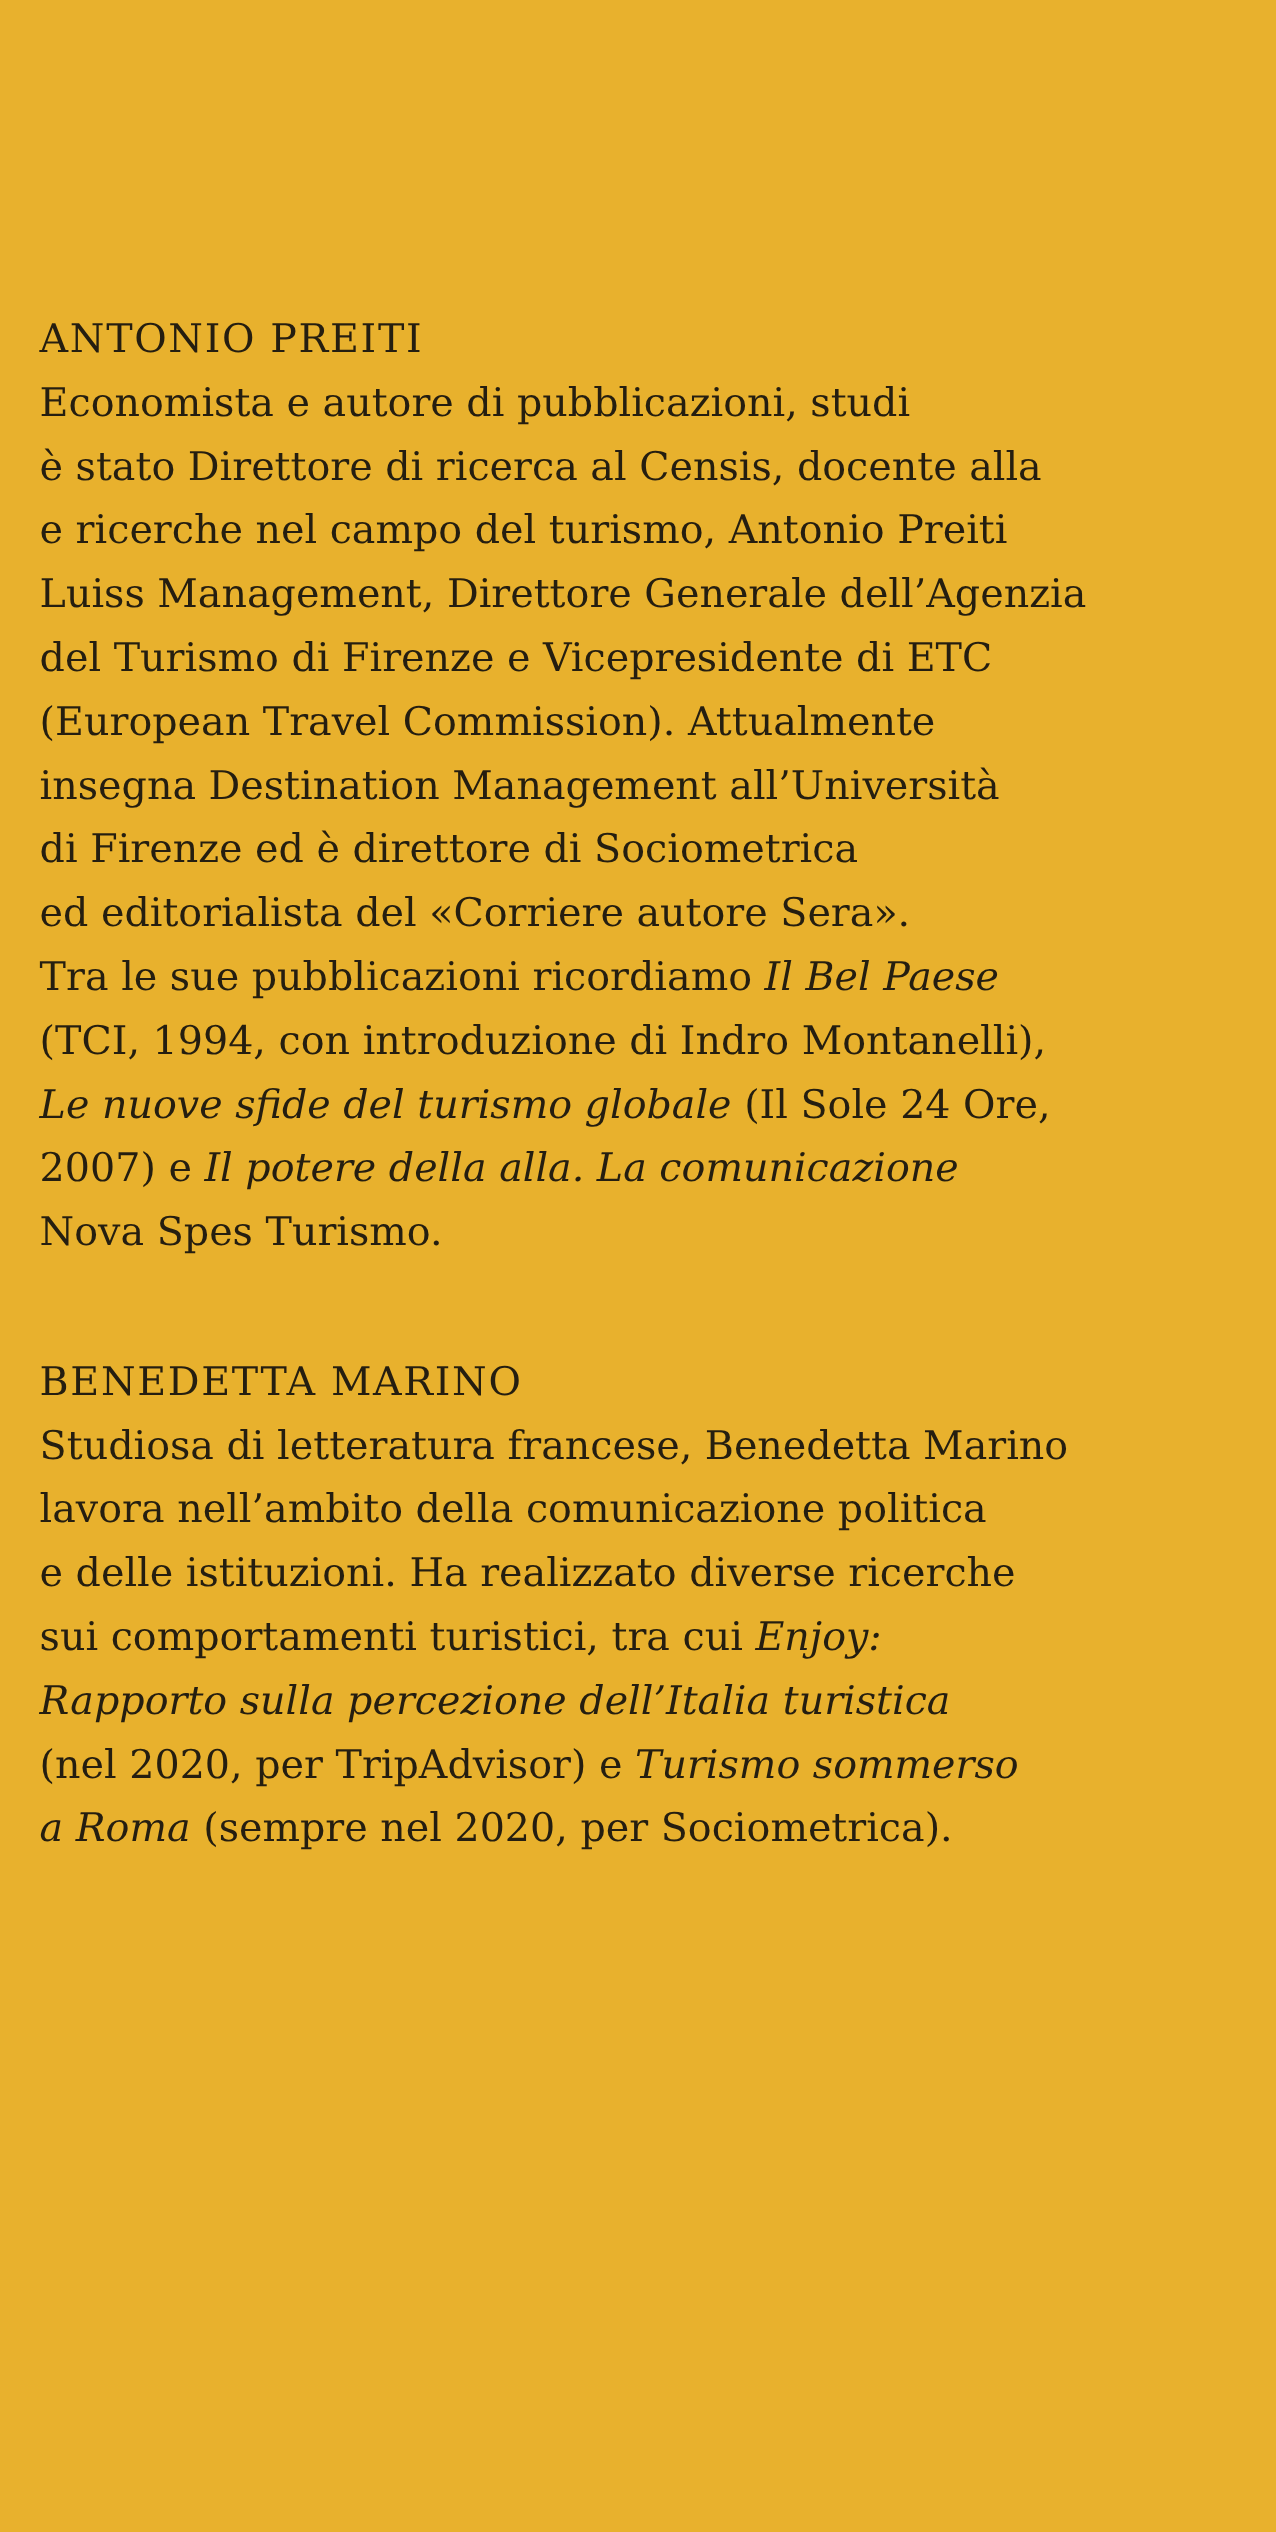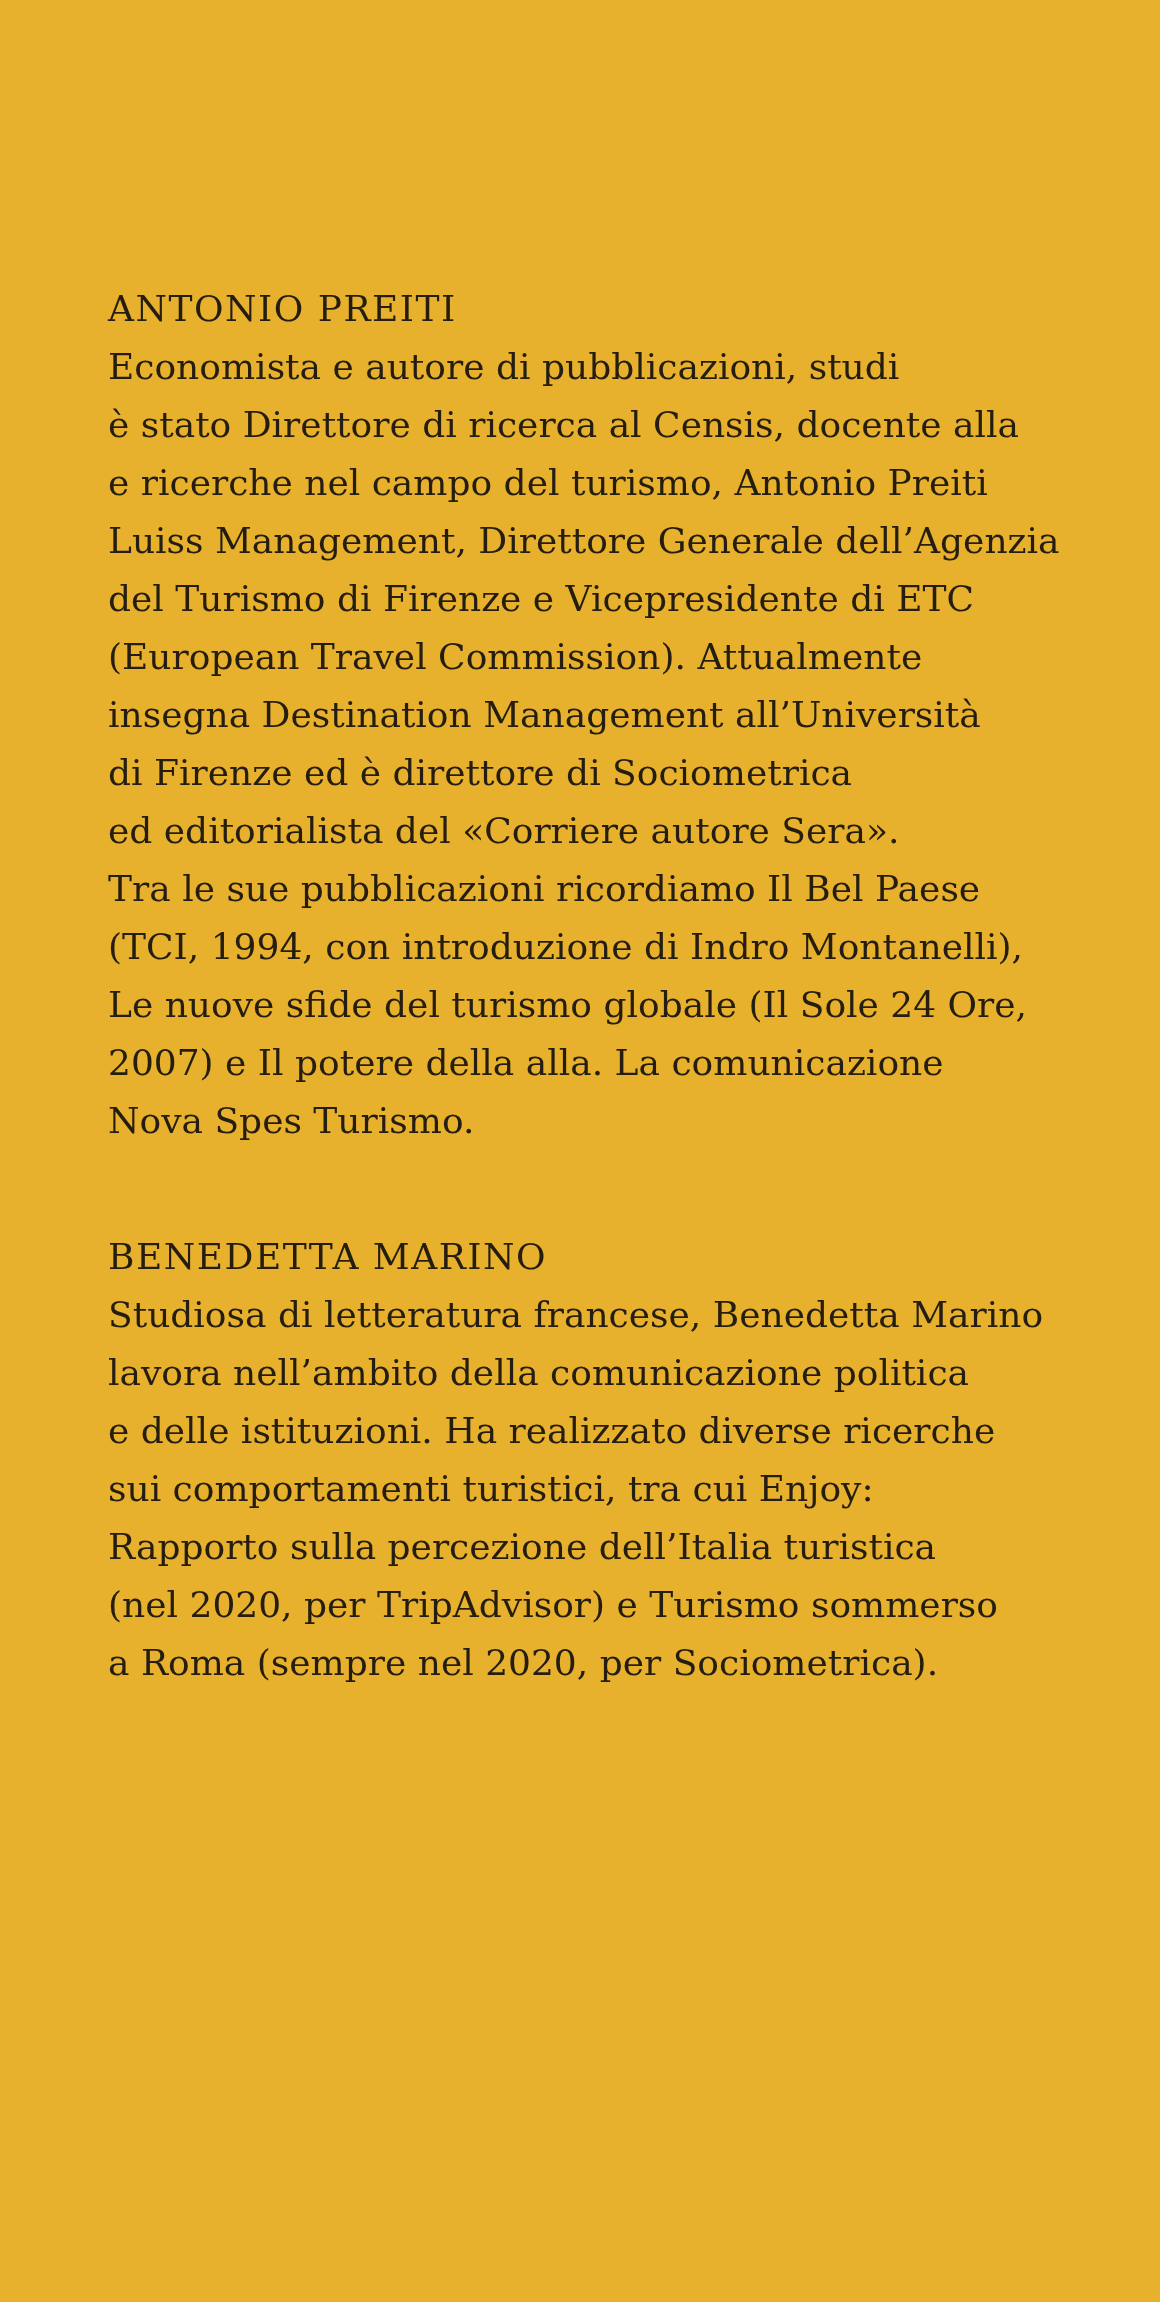--- a/index.html
+++ b/index.html
@@ -12,21 +12,21 @@
     background: #E8B12D;
     font-family: "DejaVu Serif", "Liberation Serif", serif;
     color: #251E10;
     overflow: hidden;
   }
   .page {
     position: relative;
     width: 1160px;
     height: 2302px;
     box-sizing: border-box;
-    padding: 280px 70px 0 108px;
+    padding: 280px 70px 0 36px;
   }
   .bio-section {
     margin: 0;
     padding: 0;
   }
   .bio-section + .bio-section {
     margin-top: 78px;
   }
   .author-heading {
     margin: 0;
@@ -37,20 +37,21 @@
     text-transform: uppercase;
   }
   .lines {
     font-size: 36px;
     line-height: 58px;
   }
   .line {
     white-space: nowrap;
   }
   .italic {
+    font-style: italic;
   }
 </style>
 </head>
 <body style="background: rgb(232, 177, 45); color: rgb(37, 30, 16);">
 
 <div class="page">
   <section class="bio-section">
     <h2 class="author-heading">ANTONIO PREITI</h2>
     <div class="lines">
         <div class="line"><span>Economista e autore di pubblicazioni, studi</span></div>

